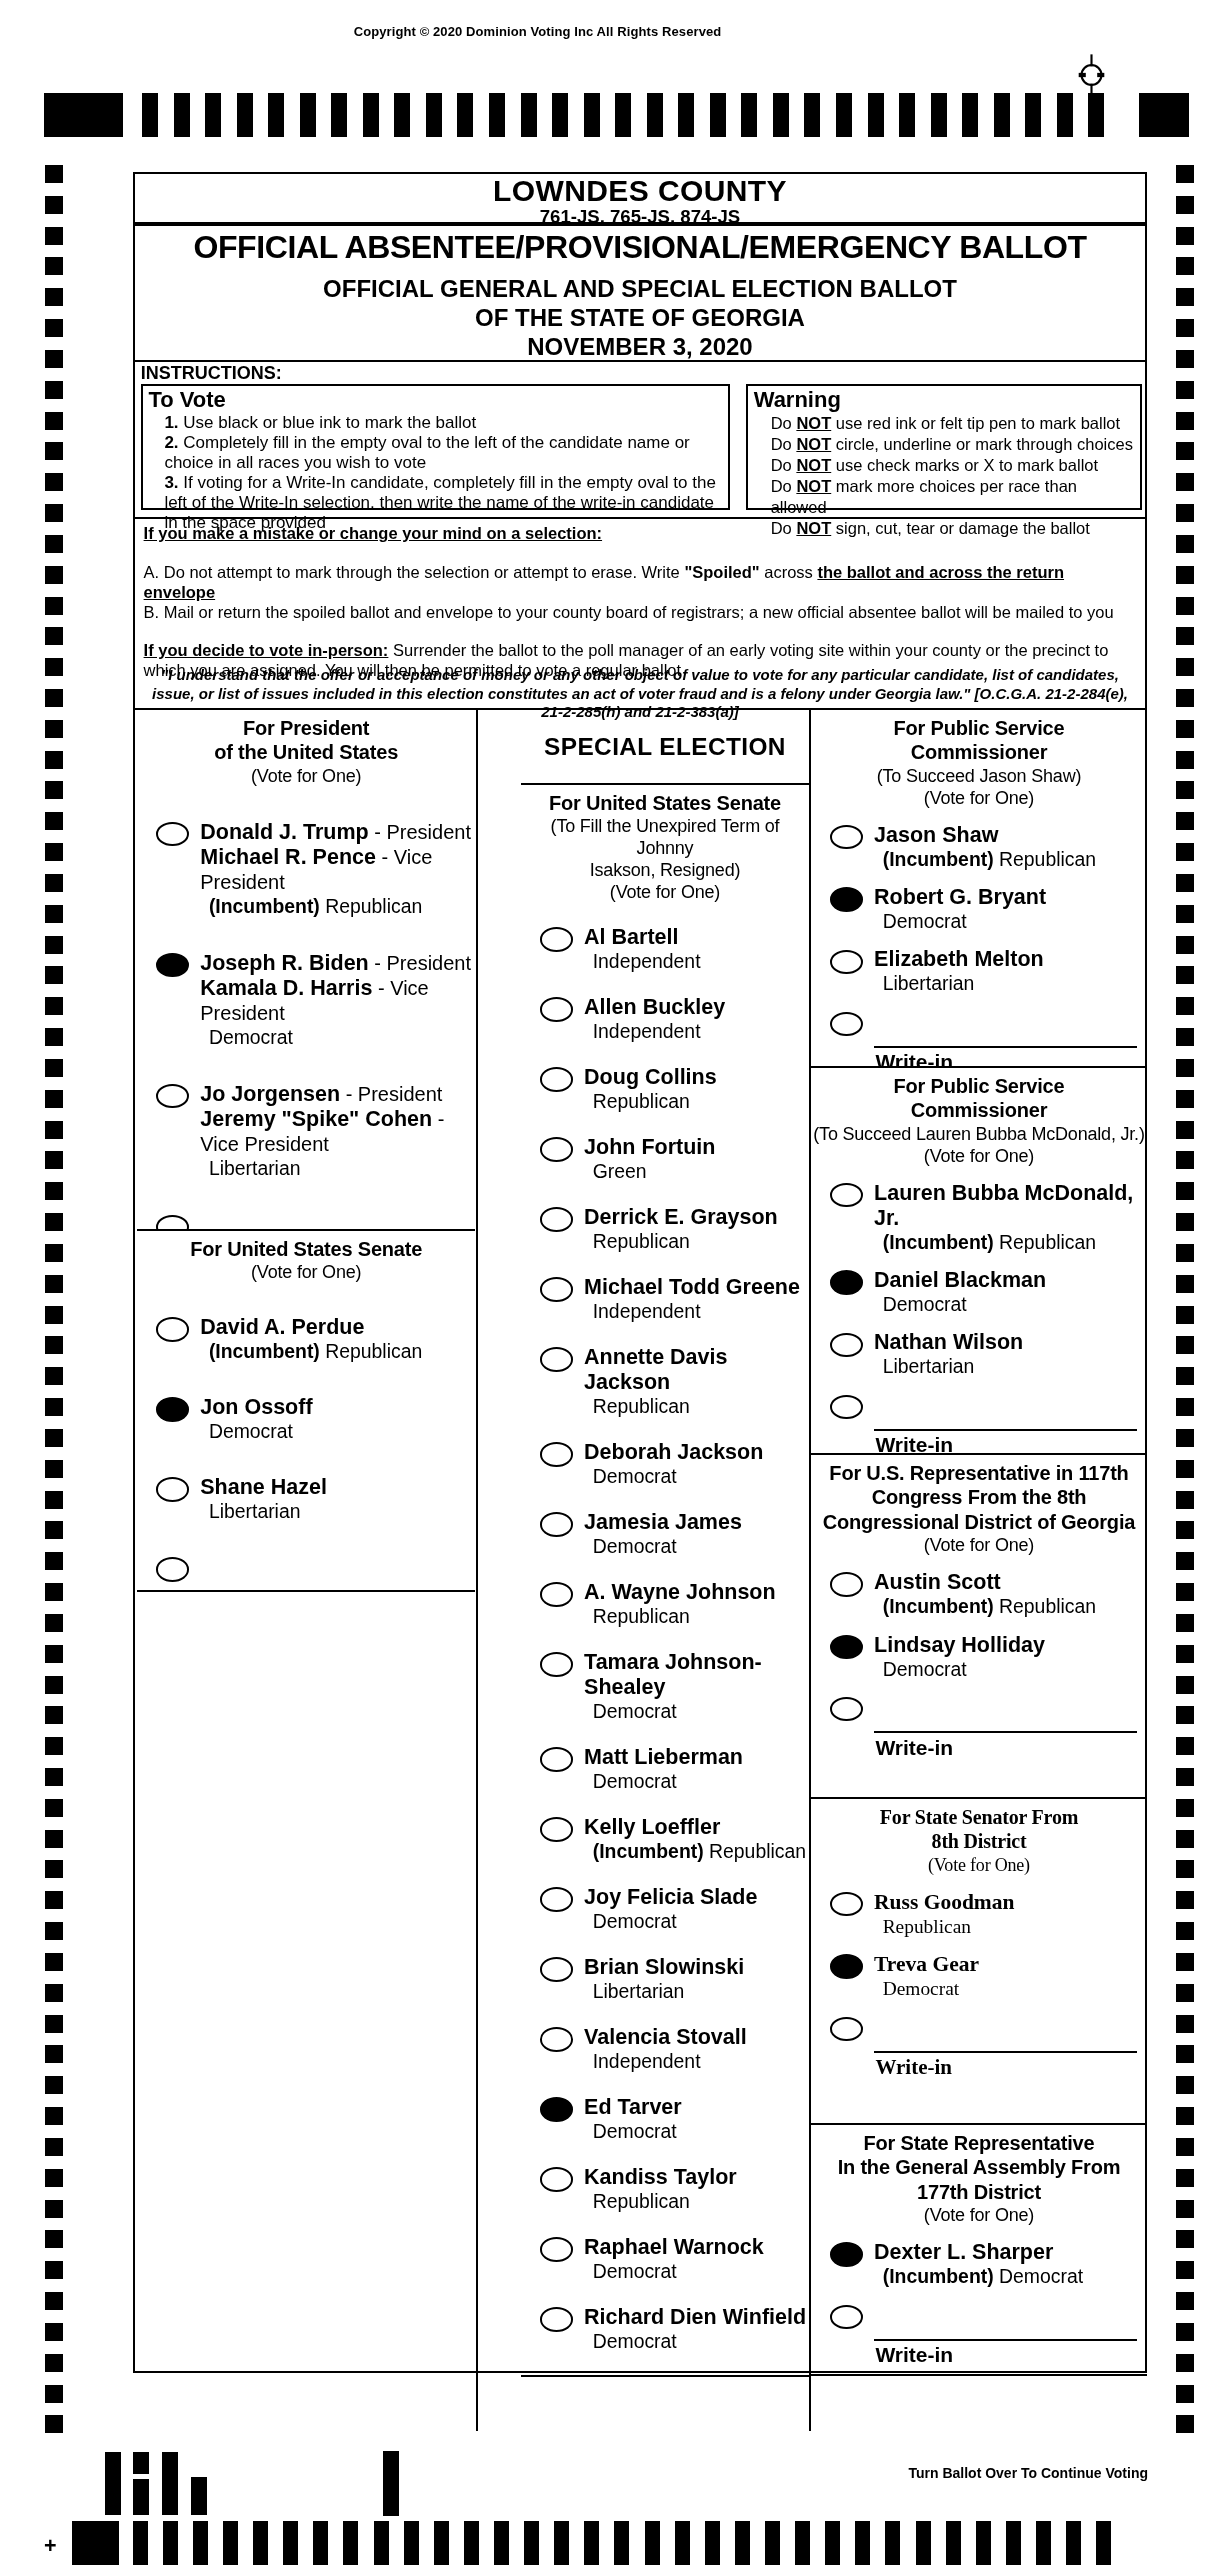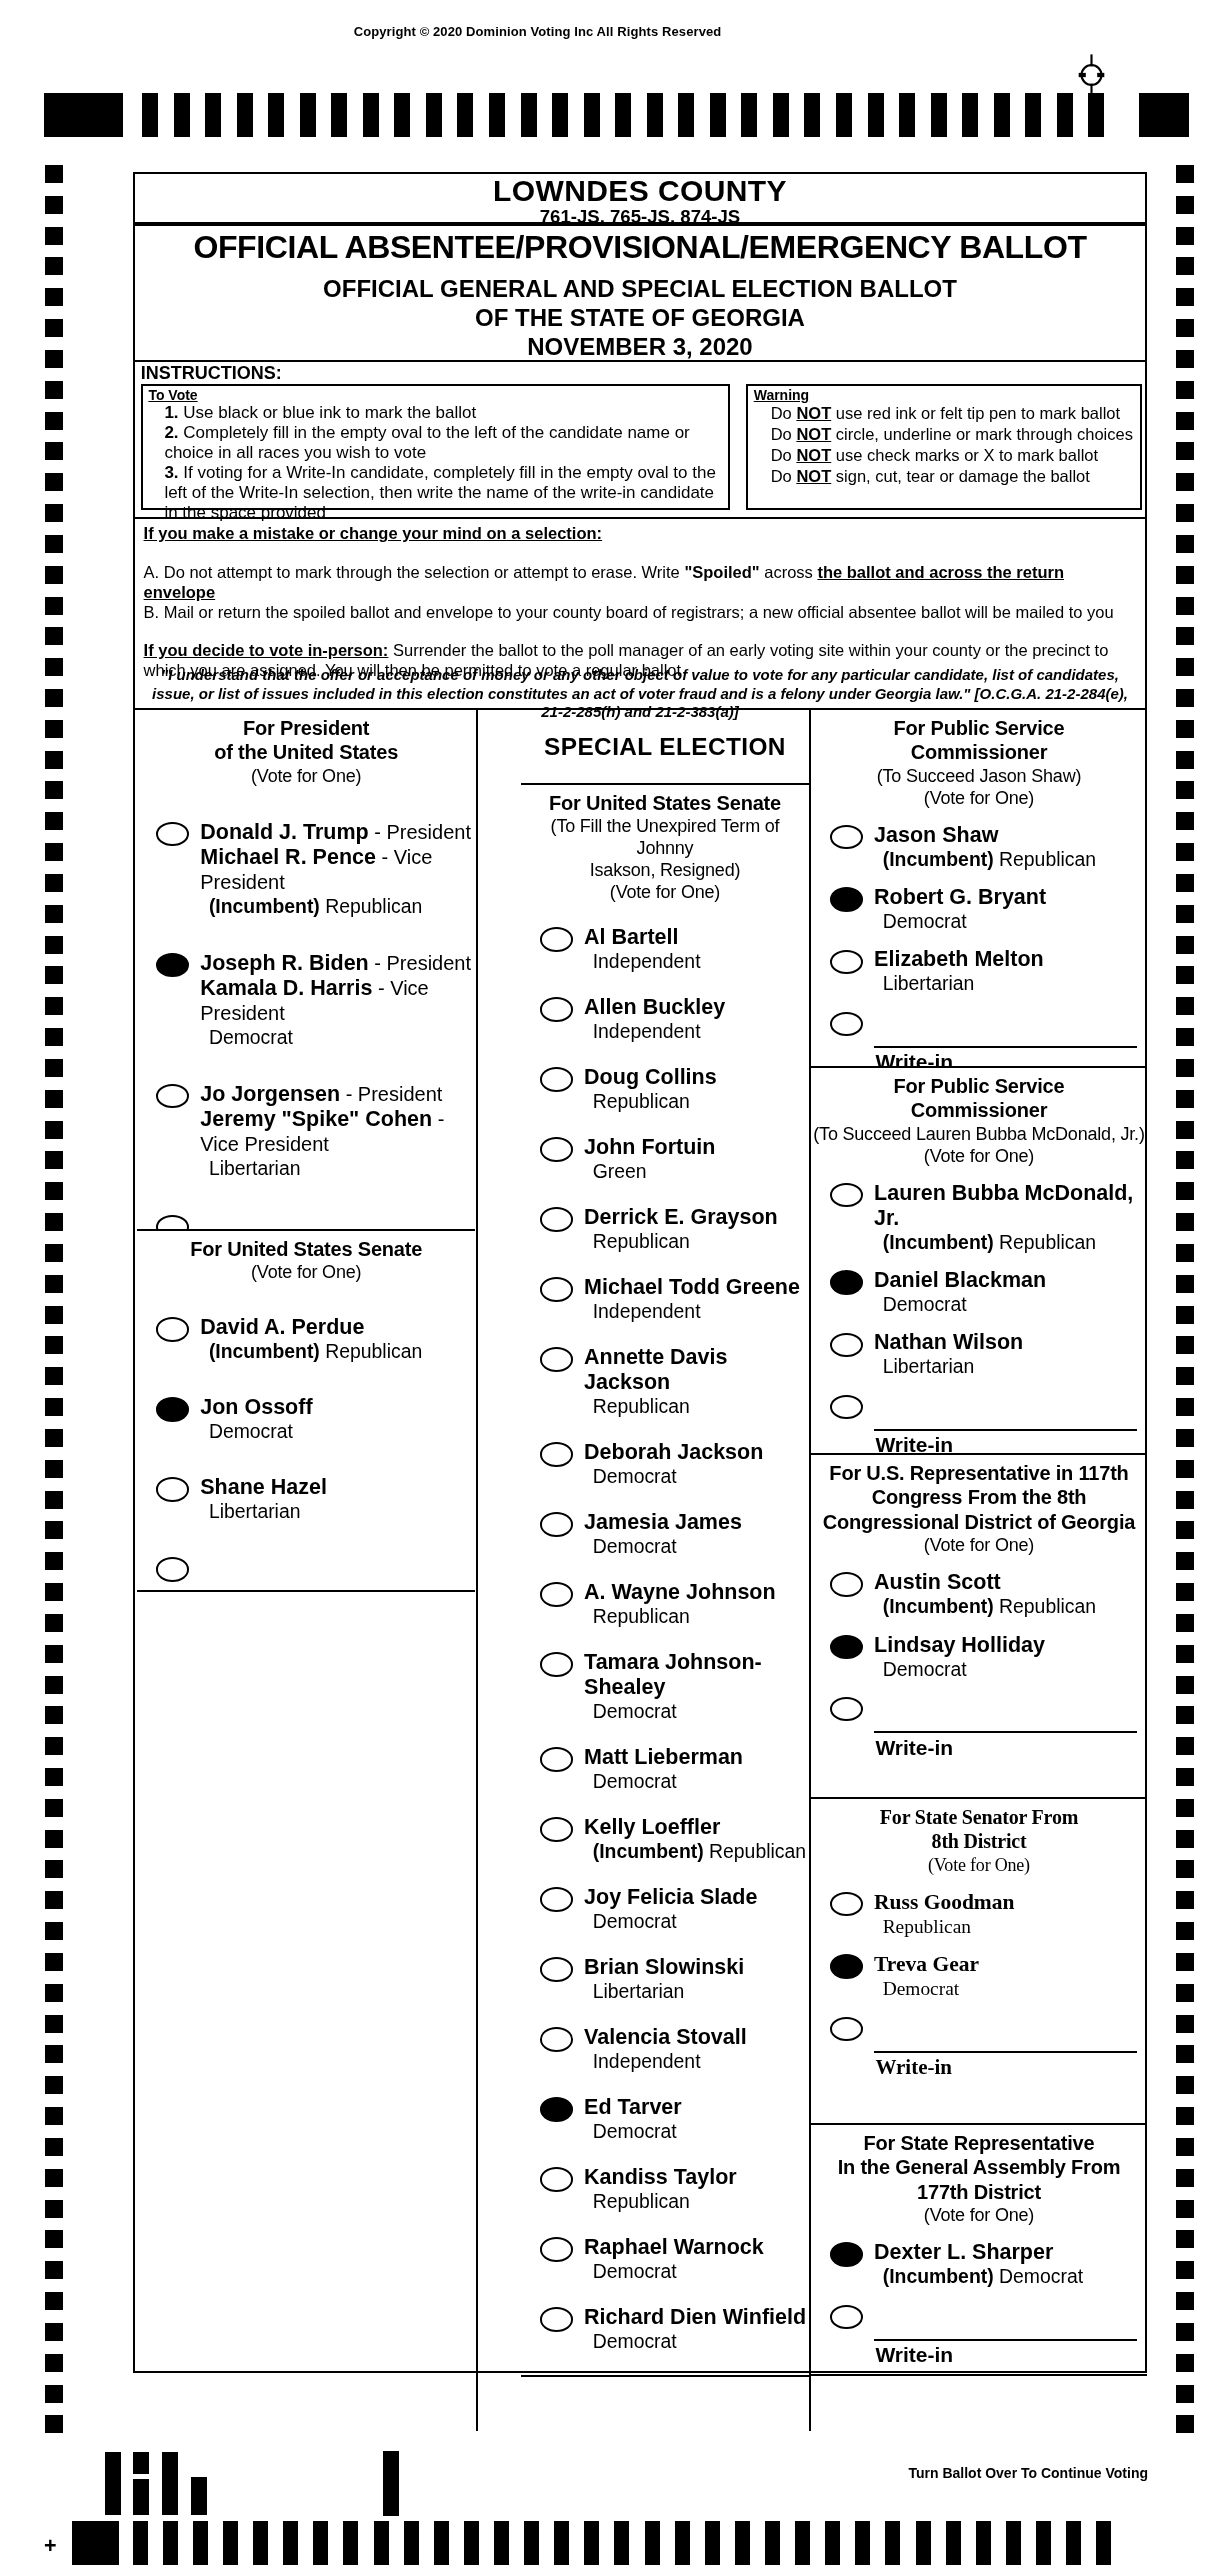--- a/index.html
+++ b/index.html
@@ -23,21 +23,21 @@
   #precincts  { font-size:18.6px; line-height:19.4px; font-weight:bold; }
   #title-box { height:136px; border-bottom:2.9px solid #000; text-align:center; padding-top:4.3px; }
   #ballot-type { font-size:32px; line-height:34px; font-weight:bold; margin-bottom:10px; letter-spacing:-0.4px; }
   .etitle { font-size:24px; line-height:29px; font-weight:bold; }
   
   #instr { position:relative; height:346px; }
   #instr-label { position:absolute; left:5.7px; top:1.4px; font-size:18px; font-weight:bold; }
   .ibox { position:absolute; top:21.5px; height:126px; border:2.2px solid #000; padding:1.4px 5.7px; }
   #tovote { left:5.7px; width:589px; }
   #warning { left:611px; width:396px; }
-  .ibox-title { font-size:14px; font-weight:bold; text-decoration:underline; }
+  .ibox-title { font-size:22px; font-weight:bold; }
   .ivote-item { font-size:17px; line-height:20px; padding-left:16px; }
   .warn-item  { font-size:16.5px; line-height:21px; padding-left:17px; }
   .u { text-decoration:underline; }
   .b { font-weight:bold; }
   #mistake { position:absolute; left:0; top:155px; width:100%; border-top:2.2px solid #000;
     padding:4.3px 8.6px 0 8.6px; font-size:16.5px; line-height:20px; }
   .m-gap { margin-top:18.6px; }
   #oath { position:absolute; left:0; top:304px; width:100%; text-align:center;
     font-size:15px; line-height:18.6px; font-style:italic; font-weight:bold; padding:0 5.7px; }
   
@@ -333,20 +333,21 @@
             <div class="ivote-item"><span class="b">3.</span><span> If voting for a Write-In candidate, completely fill in the empty oval to the left of the Write-In selection, then write the name of the write-in candidate in the space provided</span></div>
           </div>
       </div>
 
       <div id="warning" class="ibox">
         <div class="ibox-title">Warning</div>
         <div id="warning-items">
             <div class="warn-item"><span>Do </span><span class="b u">NOT</span><span> use red ink or felt tip pen to mark ballot</span></div>
             <div class="warn-item"><span>Do </span><span class="b u">NOT</span><span> circle, underline or mark through choices</span></div>
             <div class="warn-item"><span>Do </span><span class="b u">NOT</span><span> use check marks or X to mark ballot</span></div>
+            <div class="warn-item"><span>Do </span><span class="b u">NOT</span><span> mark more choices per race than allowed</span></div>
             <div class="warn-item"><span>Do </span><span class="b u">NOT</span><span> sign, cut, tear or damage the ballot</span></div>
           </div>
       </div>
 
       <div id="mistake">
         <div class="m-title"><span class="u b">If you make a mistake or change your mind on a selection:</span></div>
         <div class="m-line m-gap" id="m-a"><span>A. Do not attempt to mark through the selection or attempt to erase.  Write </span><span class="b">"Spoiled"</span><span> across </span><span class="b u">the ballot and across the return envelope</span></div>
         <div class="m-line">B. Mail or return the spoiled ballot and envelope to your county board of registrars; a new official absentee ballot will be mailed to you</div>
         <div class="m-line m-gap" id="m-inperson"><span class="b u">If you decide to vote in-person:</span><span>  Surrender the ballot to the poll manager of an early voting site within your county or the precinct to which you are assigned.  You will then be permitted to vote a regular ballot</span></div>
       </div>

